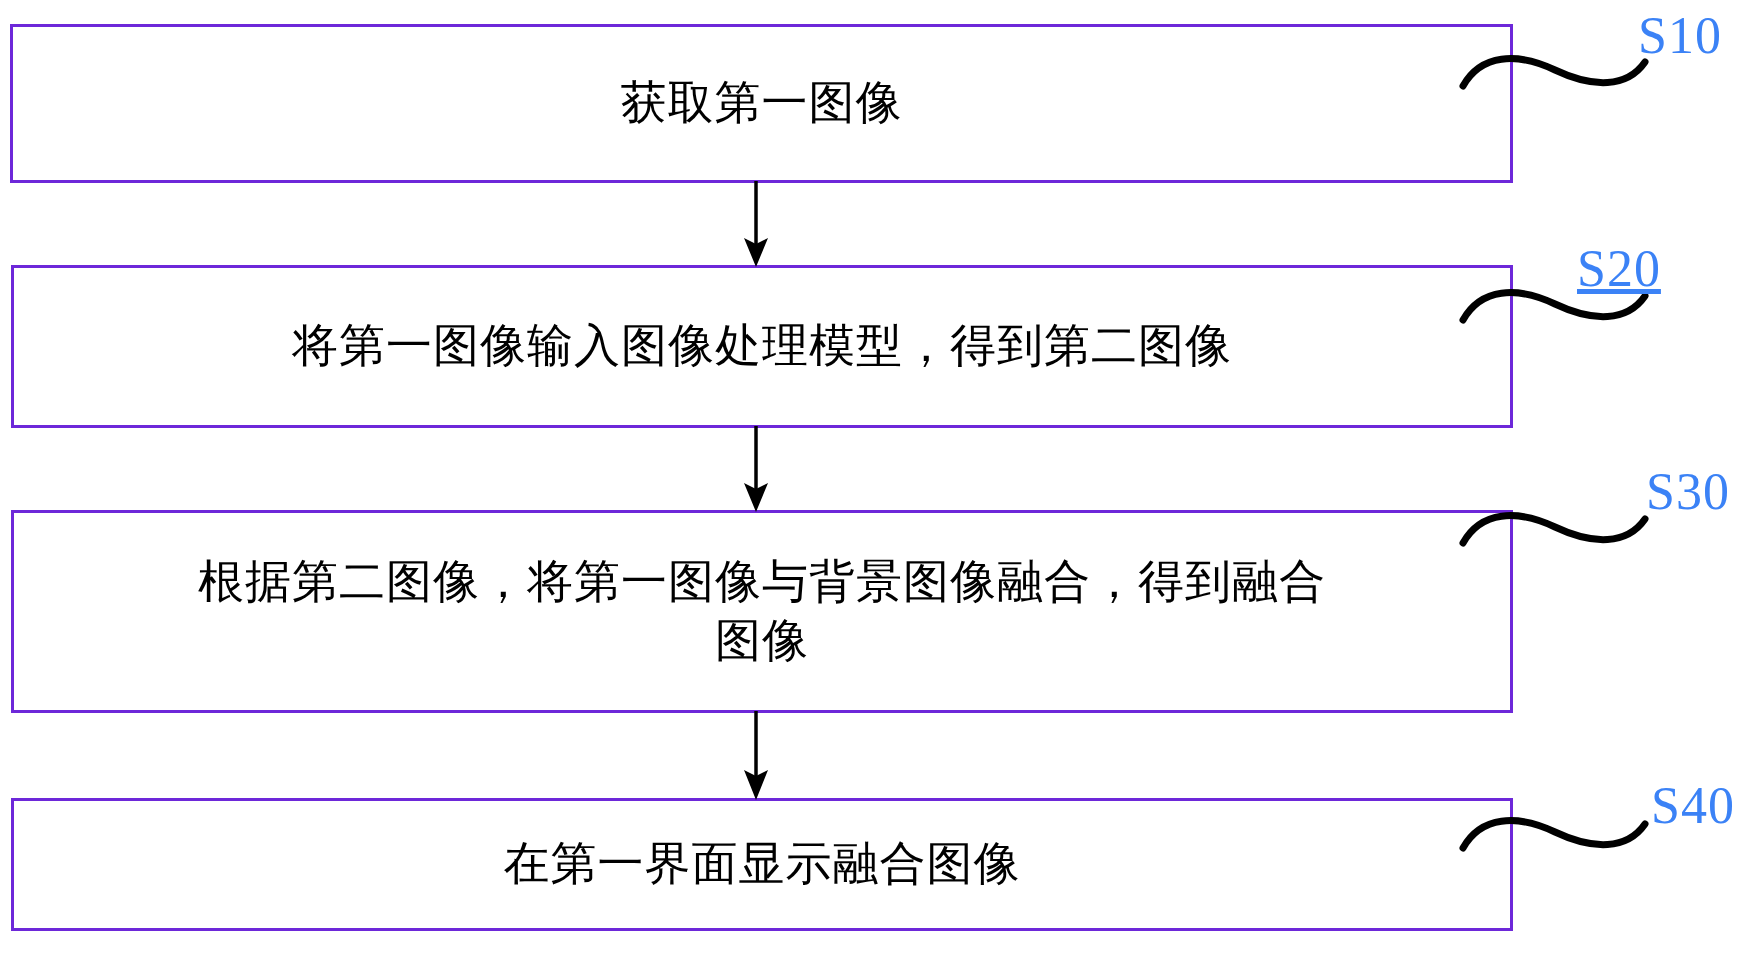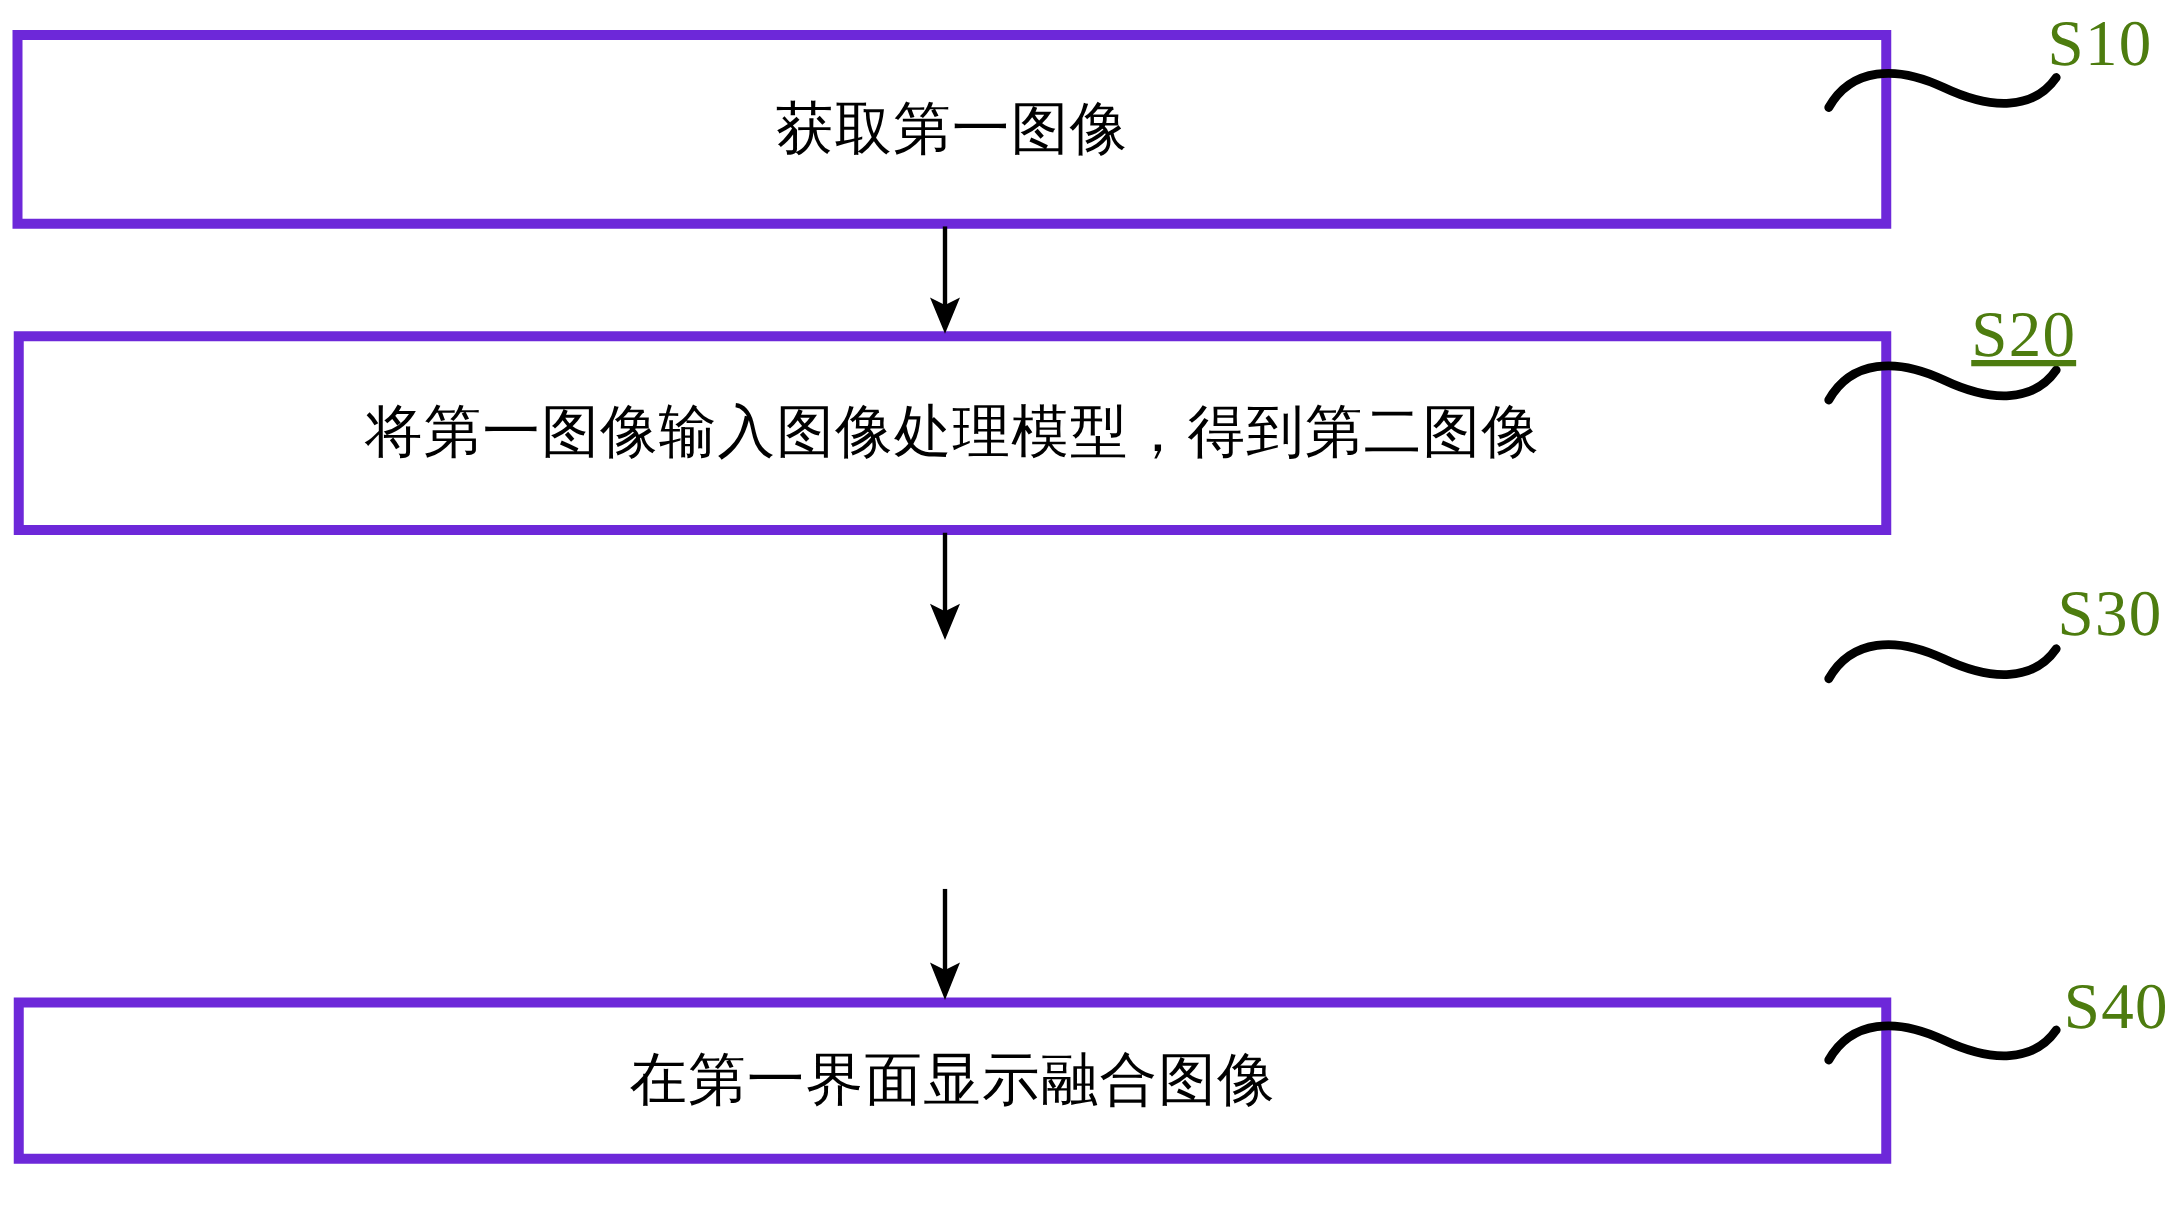--- a/index.html
+++ b/index.html
@@ -14,41 +14,41 @@
   #canvas {
     position: relative;
     width: 1742px;
     height: 972px;
     background: #ffffff;
     overflow: hidden;
   }
   .step-box {
     position: absolute;
     box-sizing: border-box;
-    border: 8px solid #6d28d9;
+    border: 3px solid #6d28d9;
     background: #ffffff;
     display: flex;
     align-items: center;
     justify-content: center;
     text-align: center;
   }
   .step-text {
     font-family: "Liberation Serif", "DejaVu Serif", serif;
     font-size: 46px;
     line-height: 1.28;
     color: #000000;
     letter-spacing: 1px;
     padding: 0 60px;
     white-space: pre-line;
   }
   .step-label {
     position: absolute;
     font-family: "Liberation Serif", "DejaVu Serif", serif;
     font-size: 52px;
-    color: #4d7c0f;
+    color: #3b82f6;
     letter-spacing: 1px;
     line-height: 1;
     white-space: nowrap;
   }
   .connector-arrow {
     position: absolute;
     pointer-events: none;
   }
   .squiggle {
     position: absolute;
@@ -80,20 +80,24 @@
 <div id="canvas">
 
   <div class="step-box" id="box-s10">
     <div class="step-text">获取第一图像</div>
   </div>
 
   <div class="step-box" id="box-s20">
     <div class="step-text">将第一图像输入图像处理模型，得到第二图像</div>
   </div>
 
+  <div class="step-box" id="box-s30">
+    <div class="step-text">根据第二图像，将第一图像与背景图像融合，得到融合
+图像</div>
+  </div>
 
   <div class="step-box" id="box-s40">
     <div class="step-text">在第一界面显示融合图像</div>
   </div>
 
   <svg class="connector-arrow" id="arrow-1" viewBox="0 0 120 88">
     <line x1="56" y1="0" x2="56" y2="66" stroke="#000000" stroke-width="3.5"></line>
     <polygon points="56,86 44,57 56,63 68,57" fill="#000000"></polygon>
   </svg>
 

